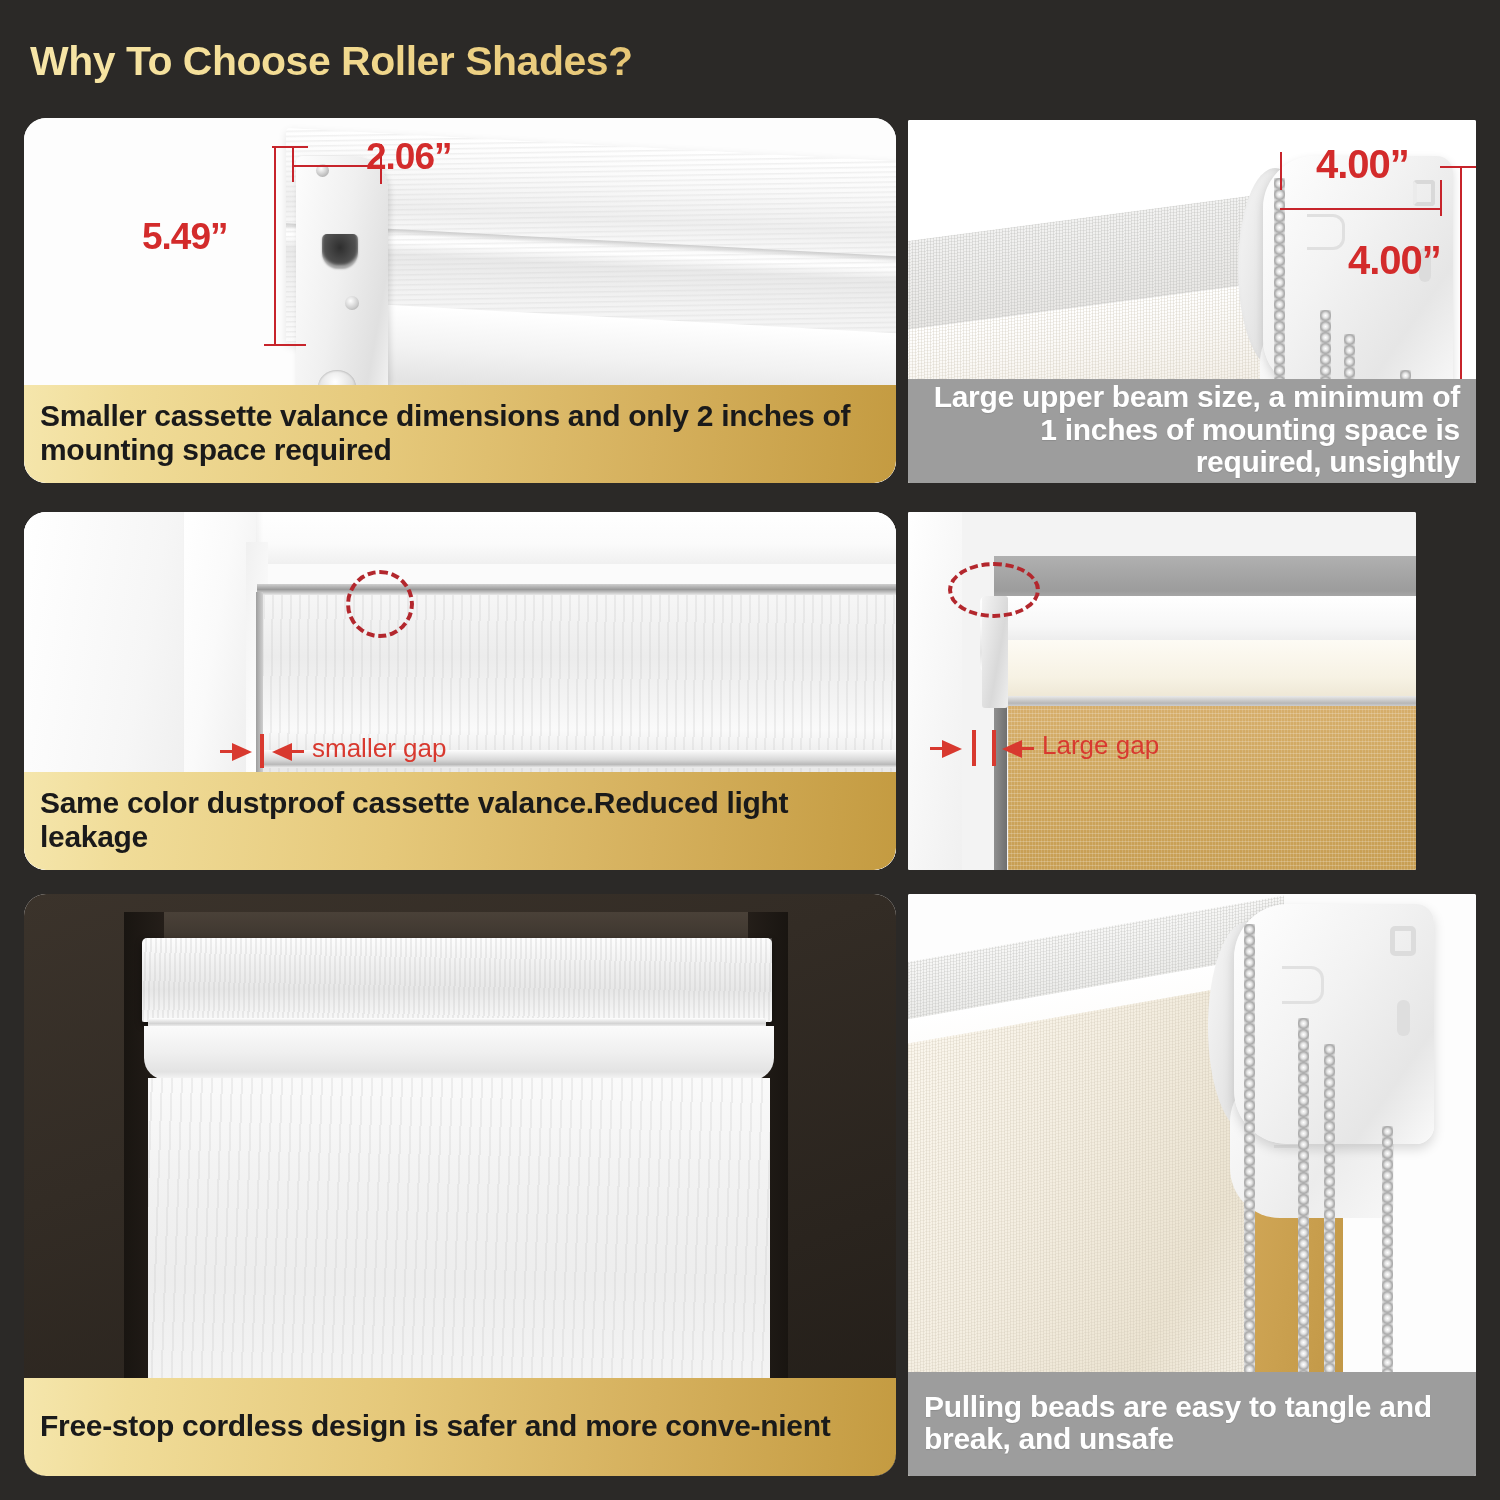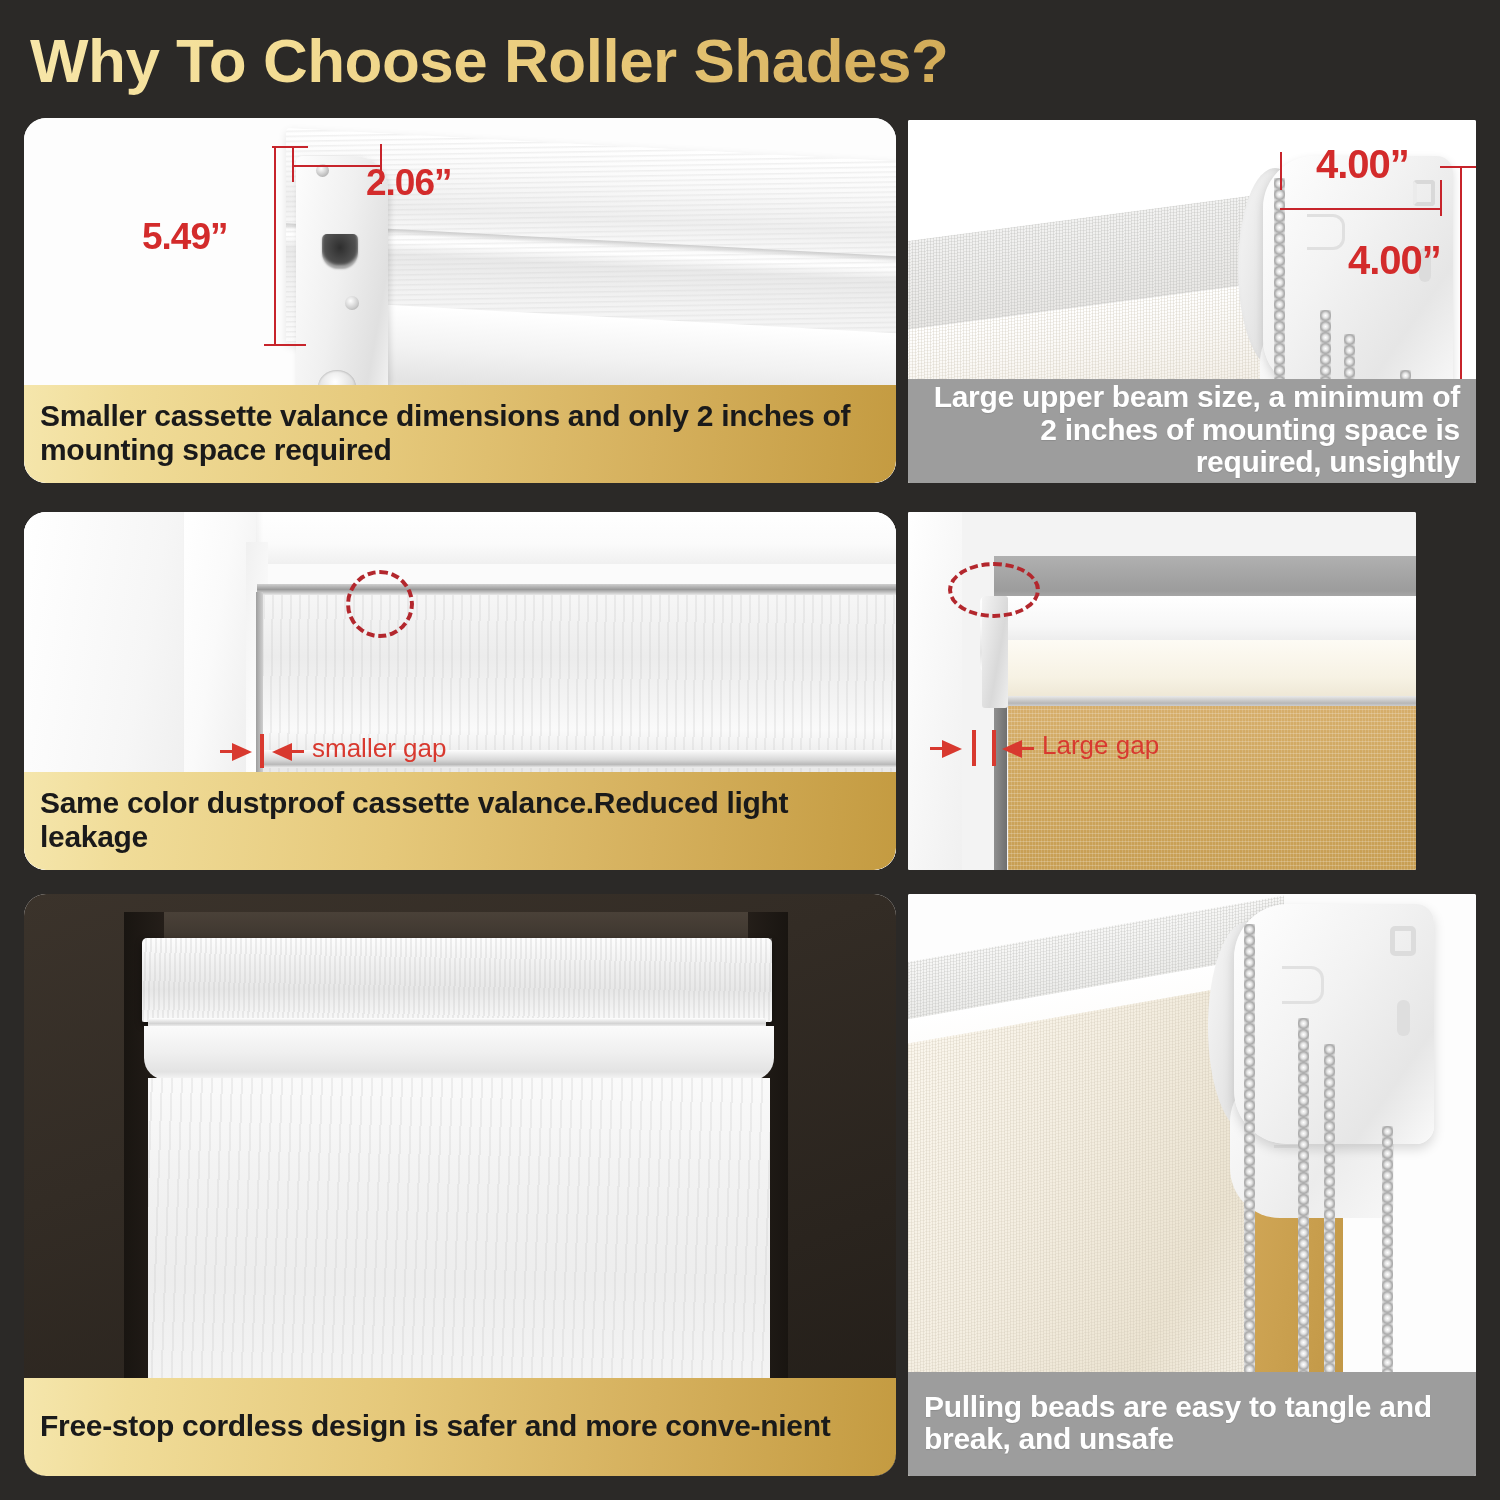--- a/index.html
+++ b/index.html
@@ -20,21 +20,21 @@
     background: #2b2927;
   }
 
   
   .title {
     position: absolute;
     left: 30px;
     top: 22px;
     width: 1200px;
     height: 78px;
-    font-size: 62px;
+    font-size: 41px;
     font-weight: bold;
     line-height: 78px;
     letter-spacing: -0.5px;
     white-space: nowrap;
     background: linear-gradient(100deg, #f7e6a8 0%, #f3dc93 22%, #e8c878 48%, #d4ad5a 74%, #c79f49 100%);
     -webkit-background-clip: text;
     background-clip: text;
     color: transparent;
     -webkit-text-fill-color: transparent;
     text-shadow: none;
@@ -382,21 +382,21 @@
       <div class="p1-endcap">
         <div class="slot"></div>
         <div class="screw1"></div>
         <div class="screw2"></div>
       </div>
       <div class="p1-screwtop"></div>
 
       <div class="dim-line-h" style="left:268px; top:47px; width:90px;"></div>
       <div class="dim-tick-v" style="left:268px; top:30px; height:34px;"></div>
       <div class="dim-tick-v" style="left:356px; top:26px; height:40px;"></div>
-      <div class="dim p1-lab-206" style="top:18px; left:342px;margin-top:26px;">2.06”</div>
+      <div class="dim p1-lab-206" style="top:18px; left:342px;">2.06”</div>
 
       <div class="dim-line-v" style="left:250px; top:28px; height:200px;"></div>
       <div class="dim-tick-h" style="left:248px; top:28px; width:36px;"></div>
       <div class="dim-tick-h" style="left:240px; top:226px; width:42px;"></div>
       <div class="dim" style="left:118px; top:98px; font-size:37px; letter-spacing:-1px;">5.49”</div>
     </div>
     <div class="cap cap-gold" style="height:98px;">
       <div class="cap-text">Smaller cassette valance dimensions and only 2 inches of mounting space required</div>
     </div>
   </div>
@@ -425,21 +425,21 @@
       <div class="dim-tick-v" style="left:372px; top:32px; height:38px;"></div>
       <div class="dim-tick-v" style="left:532px; top:60px; height:36px;"></div>
       <div class="dim" style="left:408px; top:22px; font-size:40px; letter-spacing:-1px;">4.00”</div>
 
       <div class="dim-line-v" style="left:552px; top:46px; height:222px;"></div>
       <div class="dim-tick-h" style="left:532px; top:46px; width:36px;"></div>
       <div class="dim-tick-h" style="left:514px; top:266px; width:54px;"></div>
       <div class="dim" style="left:440px; top:118px; font-size:40px; letter-spacing:-1px;">4.00”</div>
     </div>
     <div class="cap cap-gray" style="height:104px;">
-      <div class="cap-text">Large upper beam size, a minimum of 2 inches of mounting space is required, unsightly</div>
+      <div class="cap-text">Large upper beam size, a minimum of 1 inches of mounting space is required, unsightly</div>
     </div>
   </div>
 
   <div class="panel left" style="left:24px; top:512px; width:872px; height:358px;">
     <div class="photo" style="height:358px;">
       <div class="p3-bg"></div>
       <div class="p3-wall"></div>
       <div class="p3-frame-top"></div>
       <div class="p3-frame-outer"></div>
       <div class="p3-frame-inner"></div>

